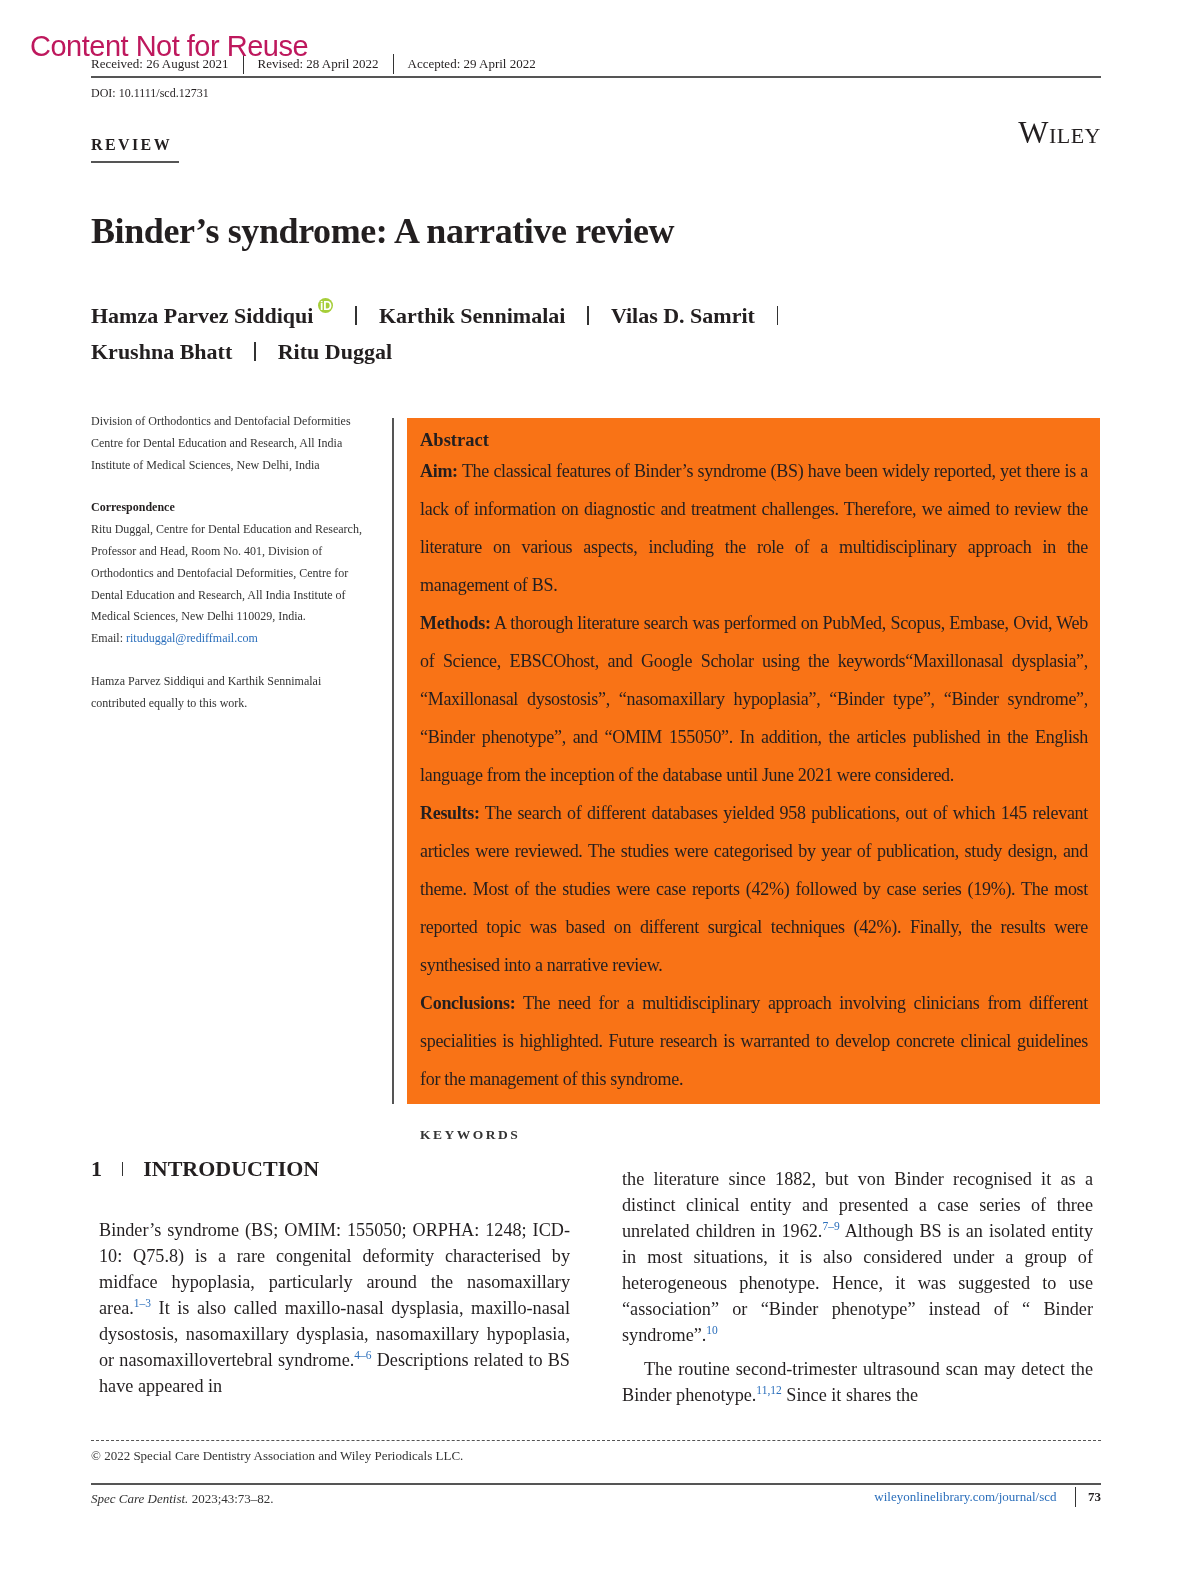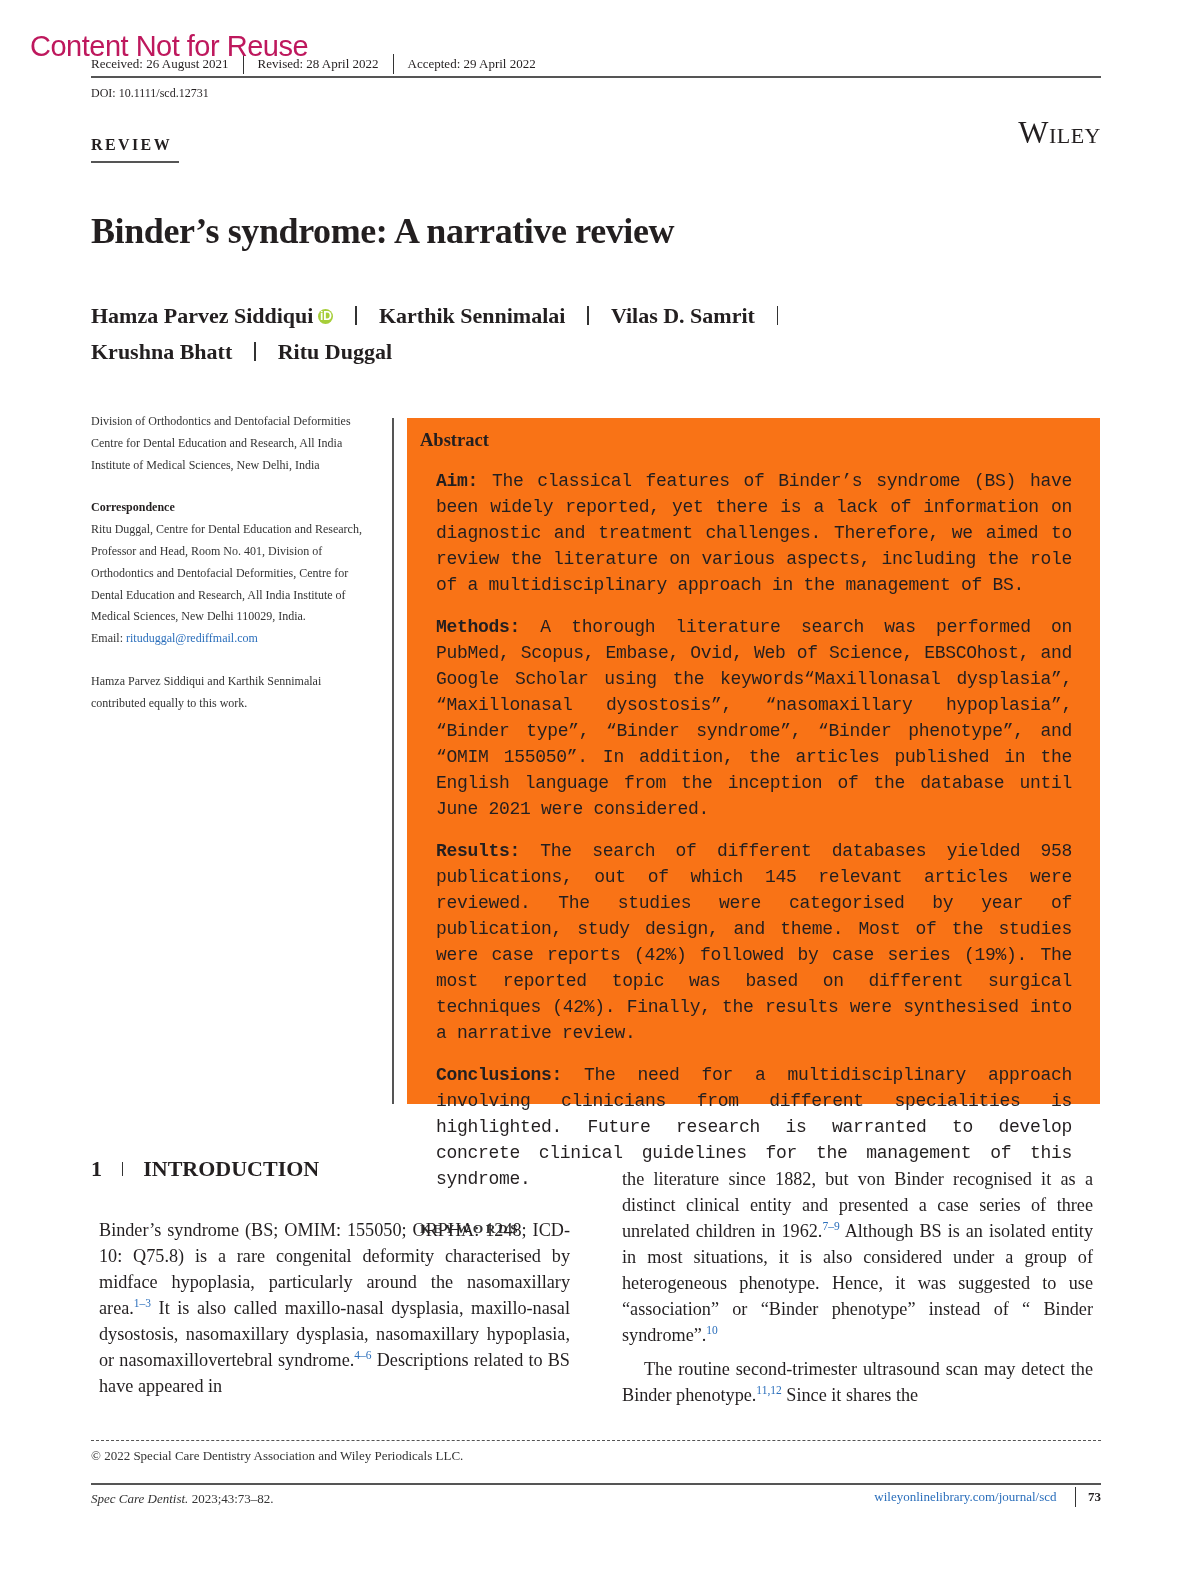--- a/index.html
+++ b/index.html
@@ -27,38 +27,38 @@
     .article-type-rule { position: absolute; left: 91px; top: 161px; width: 88px; height: 2px; background: #555; }
     .publisher-logo {
       position: absolute; right: 99px; top: 114px; font-size: 32px; letter-spacing: 0.5px;
       font-variant: small-caps;
     }
     .title {
       position: absolute; left: 91px; top: 210px; font-size: 36px; font-weight: bold; margin: 0;
       letter-spacing: -0.4px;
     }
     .authors { position: absolute; left: 91px; top: 298px; width: 860px; font-size: 22px; font-weight: bold; line-height: 36px; }
-    .author { display: inline-flex; align-items: center; }
+    .author { display: inline-flex; align-items: flex-start; }
     .sep { display: inline-block; width: 1.5px; height: 19px; background: #333; margin: 0 22px; vertical-align: -2px; }
     .orcid {
       display: inline-flex; width: 15px; height: 15px; border-radius: 50%; background: #a6ce39;
       color: #fff; font-size: 12px; font-family: "Liberation Sans", sans-serif; font-weight: bold;
       align-items: center; justify-content: center; margin-left: 5px;
     }
     .sidebar { position: absolute; left: 91px; top: 411px; width: 285px; font-size: 12px; line-height: 21.8px; color: #333; }
     .sidebar p { margin: 0 0 21px 0; }
     .sidebar .corr-head { font-weight: bold; color: #231f20; }
     .sidebar .link { color: #2a6ebb; }
     .vbar { position: absolute; left: 392px; top: 418px; width: 2px; height: 686px; background: #555; }
     .abstract {
       position: absolute; left: 407px; top: 418px; width: 693px; height: 686px; background: #f97316;
       box-sizing: border-box; padding: 10px 12px 0 13px;
     }
     .abs-head { font-size: 18.5px; font-weight: bold; line-height: 24px; margin: 0; }
-    .abs-para { font-size: 18px; line-height: 26px; margin: 16px; text-align: justify; letter-spacing: -0.3px; font-family: Liberation Mono, monospace; }
+    .abs-para { font-size: 18px; line-height: 38px; margin: 0; text-align: justify; letter-spacing: -0.3px; }
     .abs-para b { font-weight: bold; }
     .kw-head { font-size: 13.5px; font-weight: bold; letter-spacing: 2.5px; margin-top: 29px; color: #333; }
     .kw-text { font-size: 15px; line-height: 24px; color: #333; }
     .sec-heading { position: absolute; left: 91px; top: 1156px; font-size: 22px; font-weight: bold; display: flex; align-items: center; }
     .sec-heading .sep2 { display: inline-block; width: 1.2px; height: 14px; background: #333; margin: 0 20px; }
     .col { position: absolute; font-size: 18.2px; line-height: 26px; text-align: justify; }
     .col-left { left: 91px; top: 1209px; width: 487px; }
     .col-right { left: 614px; top: 1158px; width: 487px; }
     .col p { margin: 8px; }
     .col .indent { text-indent: 22px; }

